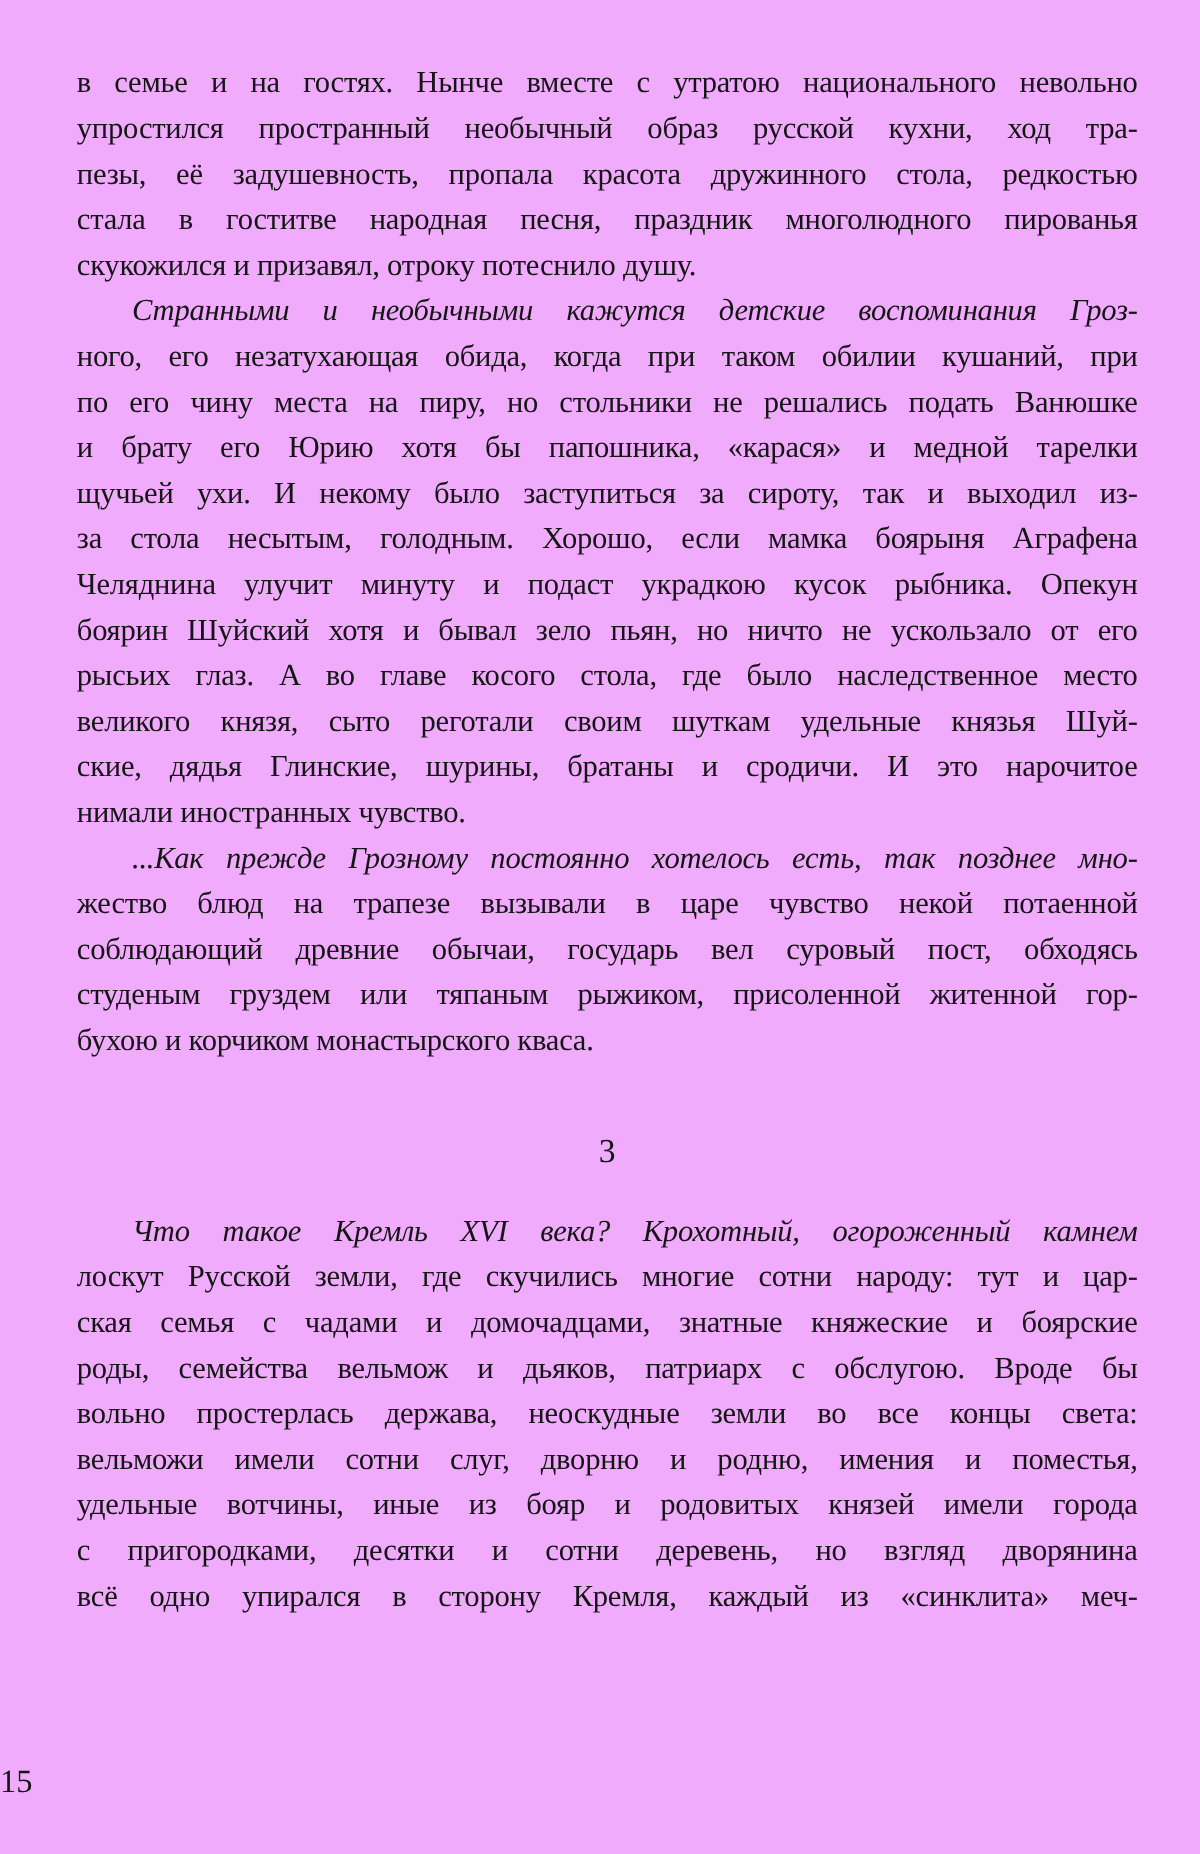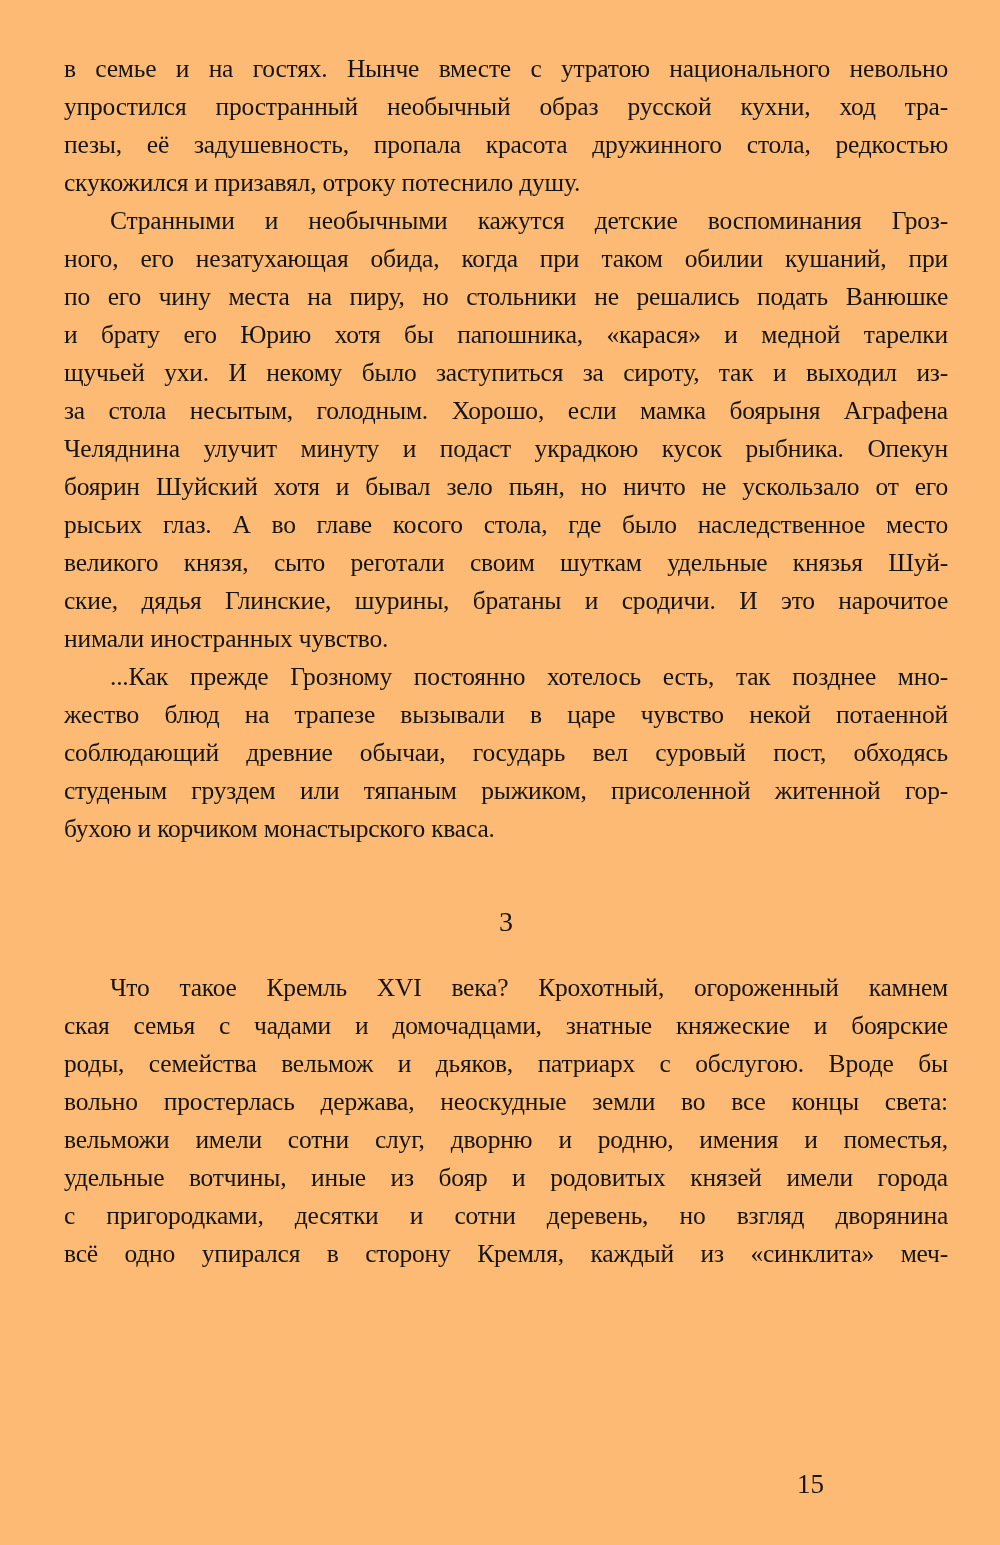--- a/index.html
+++ b/index.html
@@ -4,21 +4,21 @@
 <style>
   html, body {
     margin: 0;
     padding: 0;
     background: #ffffff;
   }
   .page {
     position: relative;
     width: 1000px;
     height: 1545px;
-    background: #fdba74;
+    background: #f0abfc;
     overflow: hidden;
     font-family: "Liberation Serif", "DejaVu Serif", serif;
     color: #151515;
   }
   .text-block {
     position: absolute;
     left: 64px;
     top: 50px;
     width: 884px;
   }
@@ -30,52 +30,54 @@
     font-size: 25.5px;
     line-height: 38px;
     letter-spacing: -0.2px;
     text-align: justify;
     text-align-last: justify;
     max-height: 38px;
     overflow: hidden;
   }
   .line.first-indent {
     text-indent: 46px;
+    font-style: italic;
   }
   .line.last-left {
     text-align-last: left;
   }
   .section-heading {
     font-weight: normal;
     font-size: 28px;
     line-height: 38px;
     text-align: center;
     margin: 55px 0 28px 0;
   }
   .page-number {
     position: absolute;
     top: 1468px;
     left: 0;
     width: 824px;
-    text-align: right;
+    text-align: left;
     font-size: 27px;
     line-height: 32px;
     color: #161616;
   }
 </style>
 </head>
 <body>
 
 <div class="page">
   <main class="text-block">
     <section id="paras-before">
         <div class="paragraph">
           <div class="line">в семье и на гостях. Нынче вместе с утратою национального невольно</div>
           <div class="line">упростился пространный необычный образ русской кухни, ход тра-</div>
           <div class="line">пезы, её задушевность, пропала красота дружинного стола, редкостью</div>
+          <div class="line">стала в гоститве народная песня, праздник многолюдного пированья</div>
           <div class="line last-left">скукожился и призавял, отроку потеснило душу.</div>
         </div>
         <div class="paragraph">
           <div class="line first-indent">Странными и необычными кажутся детские воспоминания Гроз-</div>
           <div class="line">ного, его незатухающая обида, когда при таком обилии кушаний, при</div>
           <div class="line">по его чину места на пиру, но стольники не решались подать Ванюшке</div>
           <div class="line">и брату его Юрию хотя бы папошника, «карася» и медной тарелки</div>
           <div class="line">щучьей ухи. И некому было заступиться за сироту, так и выходил из-</div>
           <div class="line">за стола несытым, голодным. Хорошо, если мамка боярыня Аграфена</div>
           <div class="line">Челяднина улучит минуту и подаст украдкою кусок рыбника. Опекун</div>
@@ -90,20 +92,21 @@
           <div class="line">жество блюд на трапезе вызывали в царе чувство некой потаенной</div>
           <div class="line">соблюдающий древние обычаи, государь вел суровый пост, обходясь</div>
           <div class="line">студеным груздем или тяпаным рыжиком, присоленной житенной гор-</div>
           <div class="line last-left">бухою и корчиком монастырского кваса.</div>
         </div>
       </section>
     <h2 class="section-heading">3</h2>
     <section id="paras-after">
         <div class="paragraph">
           <div class="line first-indent">Что такое Кремль XVI века? Крохотный, огороженный камнем</div>
+          <div class="line">лоскут Русской земли, где скучились многие сотни народу: тут и цар-</div>
           <div class="line">ская семья с чадами и домочадцами, знатные княжеские и боярские</div>
           <div class="line">роды, семейства вельмож и дьяков, патриарх с обслугою. Вроде бы</div>
           <div class="line">вольно простерлась держава, неоскудные земли во все концы света:</div>
           <div class="line">вельможи имели сотни слуг, дворню и родню, имения и поместья,</div>
           <div class="line">удельные вотчины, иные из бояр и родовитых князей имели города</div>
           <div class="line">с пригородками, десятки и сотни деревень, но взгляд дворянина</div>
           <div class="line">всё одно упирался в сторону Кремля, каждый из «синклита» меч-</div>
         </div>
       </section>
   </main>

